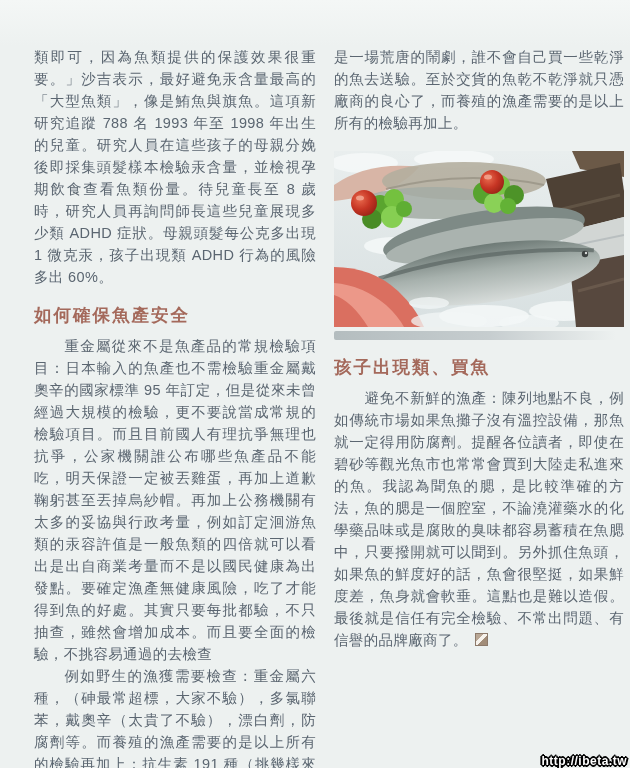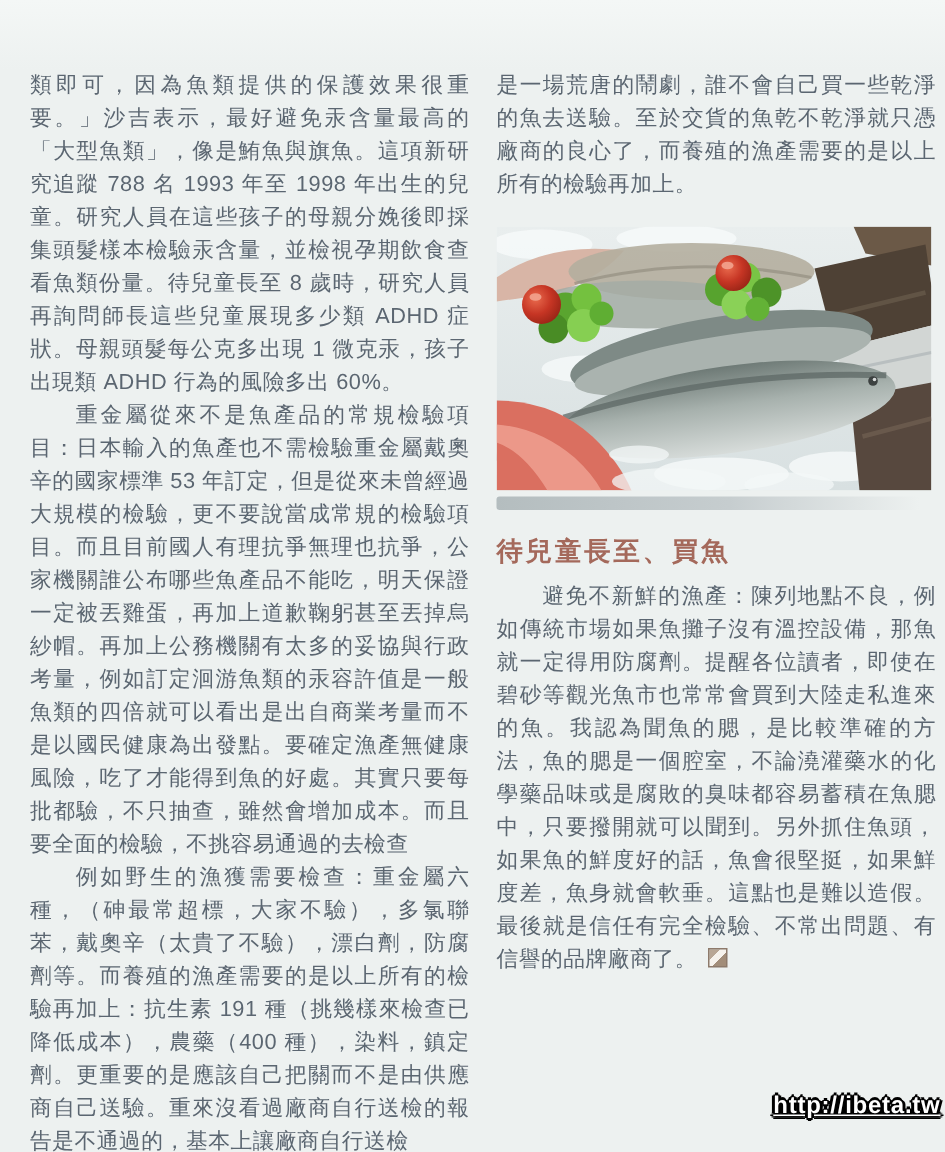--- a/index.html
+++ b/index.html
@@ -4,20 +4,21 @@
 <style>
   html,body { margin:0; padding:0; }
   body {
     width:630px; height:768px; overflow:hidden; position:relative;
     background:#edf1f0;
     font-family:"Liberation Sans", sans-serif;
   }
   .page {
     position:absolute; inset:0;
     background:linear-gradient(180deg,#f4f7f6 0%, #edf1f0 6%, #edf1f0 100%);
+    padding-left:14px;
   }
   .columns { display:flex; gap:18px; padding:46px 6px 0 20px; }
   .col { width:295px; }
   p.body-text {
     margin:0; font-size:14.5px; line-height:22px; color:#5b6671;
     text-align:justify; letter-spacing:0.35px;
   }
   p.indent { text-indent:2.1em; }
   h2.section {
     font-size:17.5px; font-weight:bold; color:#a4695b;
@@ -29,36 +30,36 @@
     width:282px; height:9px; margin-top:4px;
     background:linear-gradient(to right,#b4bdbf 0%, #c6cdcf 55%, rgba(198,205,207,0) 100%);
     border-radius:2px;
   }
   .endmark {
     display:inline-block; width:11px; height:11px; margin-left:7px;
     vertical-align:-1px; border:1px solid #8d7a6b;
     background:linear-gradient(135deg,#b9a795 0%, #b9a795 32%, #f6f2ec 32%, #f6f2ec 58%, #a28d79 58%, #a28d79 100%);
   }
   .watermark {
-    position:absolute; right:3px; bottom:21px;
-    font-size:16px; font-weight:bold; color:#ffffff; letter-spacing:0.5px;
+    position:absolute; right:3px; bottom:0;
+    font-size:12px; font-weight:bold; color:#ffffff; letter-spacing:0.5px;
     text-shadow:-2px 0 0 #000, 2px 0 0 #000, 0 -2px 0 #000, 0 2px 0 #000,
                 -1px -1px 0 #000, 1px -1px 0 #000, -1px 1px 0 #000, 1px 1px 0 #000;
-    text-decoration:underline;
   }
 </style>
 </head>
 <body>
 
 <div class="page">
   <div class="columns">
 
     <div class="col">
       <p class="body-text">類即可，因為魚類提供的保護效果很重要。」沙吉表示，最好避免汞含量最高的「大型魚類」，像是鮪魚與旗魚。這項新研究追蹤 788 名 1993 年至 1998 年出生的兒童。研究人員在這些孩子的母親分娩後即採集頭髮樣本檢驗汞含量，並檢視孕期飲食查看魚類份量。待兒童長至 8 歲時，研究人員再詢問師長這些兒童展現多少類 ADHD 症狀。母親頭髮每公克多出現 1 微克汞，孩子出現類 ADHD 行為的風險多出 60%。</p>
-      <p class="body-text indent">重金屬從來不是魚產品的常規檢驗項目：日本輸入的魚產也不需檢驗重金屬戴奧辛的國家標準 53 年訂定，但是從來未曾經過大規模的檢驗，更不要說當成常規的檢驗項目。而且目前國人有理抗爭無理也抗爭，公家機關誰公布哪些魚產品不能吃，明天保證一定被丟雞蛋，再加上道歉鞠躬甚至丟掉烏紗帽。再加上公務機關有太多的妥協與行政考量，例如訂定洄游魚類的汞容許值是一般魚類的四倍就可以看出是出自商業考量而不是以國民健康為出發點。要確定漁產無健康風險，吃了才能得到魚的好處。其實只要每批都驗，不只抽查，雖然會增加成本。而且要全面的檢驗，不挑容易通過的去檢查</p>
+      <h2 class="section">如何確保魚產安全</h2>
+      <p class="body-text indent">重金屬從來不是魚產品的常規檢驗項目：日本輸入的魚產也不需檢驗重金屬戴奧辛的國家標準 95 年訂定，但是從來未曾經過大規模的檢驗，更不要說當成常規的檢驗項目。而且目前國人有理抗爭無理也抗爭，公家機關誰公布哪些魚產品不能吃，明天保證一定被丟雞蛋，再加上道歉鞠躬甚至丟掉烏紗帽。再加上公務機關有太多的妥協與行政考量，例如訂定洄游魚類的汞容許值是一般魚類的四倍就可以看出是出自商業考量而不是以國民健康為出發點。要確定漁產無健康風險，吃了才能得到魚的好處。其實只要每批都驗，不只抽查，雖然會增加成本。而且要全面的檢驗，不挑容易通過的去檢查</p>
       <p class="body-text indent">例如野生的漁獲需要檢查：重金屬六種，（砷最常超標，大家不驗），多氯聯苯，戴奧辛（太貴了不驗），漂白劑，防腐劑等。而養殖的漁產需要的是以上所有的檢驗再加上：抗生素 191 種（挑幾樣來檢查已降低成本），農藥（400 種），染料，鎮定劑。更重要的是應該自己把關而不是由供應商自己送驗。重來沒看過廠商自行送檢的報告是不通過的，基本上讓廠商自行送檢</p>
     </div>
 
     <div class="col">
       <p class="body-text">是一場荒唐的鬧劇，誰不會自己買一些乾淨的魚去送驗。至於交貨的魚乾不乾淨就只憑廠商的良心了，而養殖的漁產需要的是以上所有的檢驗再加上。</p>
 
       <div class="photo" role="img" aria-label="fresh fish displayed on crushed ice with lettuce and cherry tomatoes">
         <svg width="290" height="176" viewBox="0 0 290 176" xmlns="http://www.w3.org/2000/svg">
           <defs>
             <linearGradient id="ice" x1="0" y1="0" x2="0" y2="1">
@@ -129,20 +130,20 @@
           <path d="M0,132 Q28,134 52,154 Q64,165 70,176 L34,176 Q18,150 0,144 Z" fill="#efa090" opacity="0.85"></path>
           <g fill="#f3f7f7" opacity="0.75">
             <ellipse cx="115" cy="170" rx="38" ry="9"></ellipse>
             <ellipse cx="195" cy="172" rx="30" ry="8"></ellipse>
             <ellipse cx="95" cy="152" rx="20" ry="6"></ellipse>
           </g>
         </svg>
       </div>
       <div class="photo-shadow"></div>
 
-      <h2 class="section">待兒童長至、買魚</h2>
+      <h2 class="section">孩子出現類、買魚</h2>
       <p class="body-text indent"><span>避免不新鮮的漁產：陳列地點不良，例如傳統市場如果魚攤子沒有溫控設備，那魚就一定得用防腐劑。提醒各位讀者，即使在碧砂等觀光魚市也常常會買到大陸走私進來的魚。我認為聞魚的腮，是比較準確的方法，魚的腮是一個腔室，不論澆灌藥水的化學藥品味或是腐敗的臭味都容易蓄積在魚腮中，只要撥開就可以聞到。另外抓住魚頭，如果魚的鮮度好的話，魚會很堅挺，如果鮮度差，魚身就會軟垂。這點也是難以造假。最後就是信任有完全檢驗、不常出問題、有信譽的品牌廠商了。</span><span class="endmark"></span></p>
     </div>
 
   </div>
 
   <div class="watermark">http://ibeta.tw</div>
 </div>
 
 </body></html>

